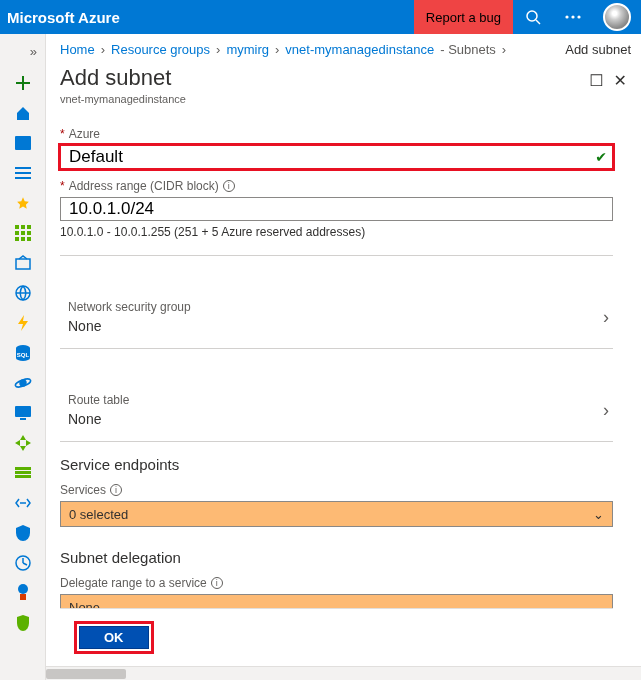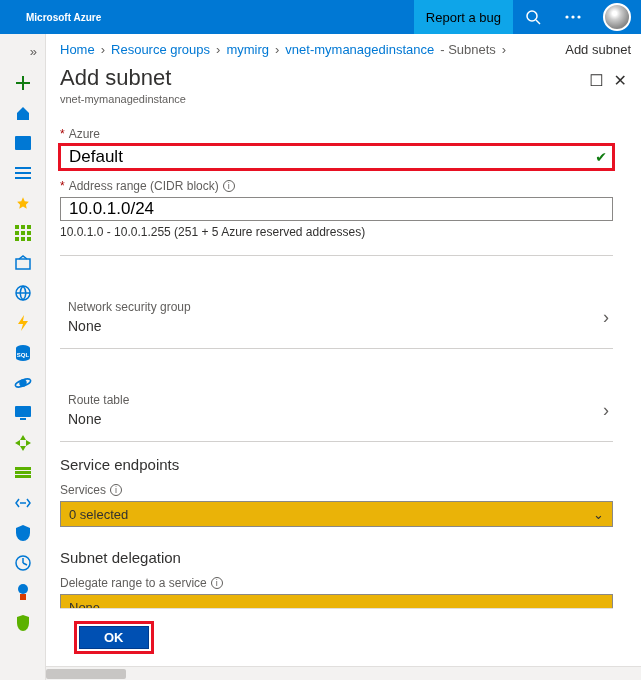--- a/index.html
+++ b/index.html
@@ -1,22 +1,22 @@
 <!DOCTYPE html>
 <html><head>
 <meta charset="utf-8">
 <style>
   * { box-sizing: border-box; margin: 0; padding: 0; }
   html, body { width: 641px; height: 680px; font-family: "Segoe UI", Arial, sans-serif; font-size: 13px; color: #323130; overflow: hidden; background:#fff;}
   
   .topbar { display:flex; align-items:center; height:34px; background:#0078d4; color:#fff; }
   .topbar .preview { background:#ff8c00; color:#fff; height:34px; display:flex; align-items:center; padding:0 12px; font-size:13px;}
-  .topbar .brand { font-size:10px; font-weight:600; padding:0 26px; flex:0 0 auto;}
+  .topbar .brand { font-size:15px; font-weight:600; padding:0 7px; flex:0 0 auto;}
   .topbar .spacer { flex:1 1 auto; }
-  .topbar .bug { background:#0ea5e9; color:#000; height:34px; display:flex; align-items:center; padding:0 12px; font-size:13px;}
+  .topbar .bug { background:#ef4444; color:#000; height:34px; display:flex; align-items:center; padding:0 12px; font-size:13px;}
   .topbar .icon-btn { width:40px; height:34px; display:flex; align-items:center; justify-content:center; color:#fff;}
   .topbar .avatar { width:28px; height:28px; border-radius:50%; background: radial-gradient(circle at 40% 35%, #fff 10%, #ccc 30%, #888 70%); margin:0 10px; border:2px solid #fff;}
   
   .shell { display:flex; height:calc(680px - 34px); }
   .rail { width:46px; background:#f3f2f1; border-right:1px solid #e1dfdd; display:flex; flex-direction:column; align-items:center; padding-top:6px; gap:10px; }
   .rail .collapse { align-self:flex-end; padding:4px 8px; color:#605e5c; }
   .rail .ritem { width:20px; height:20px; display:flex; align-items:center; justify-content:center; color:#0078d4; }
   .content { flex:1; display:flex; flex-direction:column; overflow:hidden;}
   .crumbs { display:flex; align-items:center; gap:6px; padding:8px 10px 4px 14px; color:#0078d4; font-size:13px; white-space:nowrap; overflow:hidden;}
   .crumbs span.sep { color:#605e5c; }
@@ -36,21 +36,21 @@
   .input { width:100%; height:24px; border:1px solid #8a8886; padding:2px 24px 2px 8px; font-size:17px; background:#fff;}
   .hi-red { outline:3px solid #e81123; outline-offset:-1px; }
   .check { position:absolute; right:6px; top:4px; color:#107c10; font-size:14px;}
   .hint { font-size:12px; color:#323130; margin-top:4px;}
   .hr { border:none; border-top:1px solid #d2d0ce; margin:16px 0 4px 0;}
   .picker { padding:8px 0 10px 8px; display:flex; align-items:center; justify-content:space-between;margin-top:36px;}
   .picker .ptxt .plabel { font-size:12px; color:#605e5c;}
   .picker .ptxt .pval { font-size:14px; color:#323130; margin-top:4px;}
   .picker .chev { color:#605e5c; font-size:18px; padding-right:4px;}
   .section-title { font-size:15px; color:#323130; margin-top:14px;}
-  .select { width:100%; height:26px; border:1px solid #8a8886; background:#eab308; display:flex; align-items:center; padding:0 8px; justify-content:space-between; margin-top:4px; font-size:13px;}
+  .select { width:100%; height:26px; border:1px solid #8a8886; background:#fdba74; display:flex; align-items:center; padding:0 8px; justify-content:space-between; margin-top:4px; font-size:13px;}
   .select .caret { color:#323130; }
   .footer { border-top:1px solid #e1dfdd; padding:12px 14px; margin:0 28px 0 14px;}
   .ok-wrap { display:inline-block; border:3px solid #e81123; padding:2px;}
   .ok-btn { background:#0050b3; border:1px solid #003a8c; color:#fff; font-size:13px; font-weight:600; padding:3px 24px;}
   .scroll-h { height:14px; background:#f3f2f1; border-top:1px solid #e1dfdd; position:relative;}
   .scroll-h .thumb { position:absolute; left:0; top:2px; width:80px; height:10px; background:#c8c6c4; border-radius:2px;}
   .info-ic { display:inline-block; width:12px; height:12px; border:1px solid #605e5c; border-radius:50%; font-size:9px; line-height:10px; text-align:center; color:#605e5c;}
   svg { display:block; }
 </style>
 </head>

